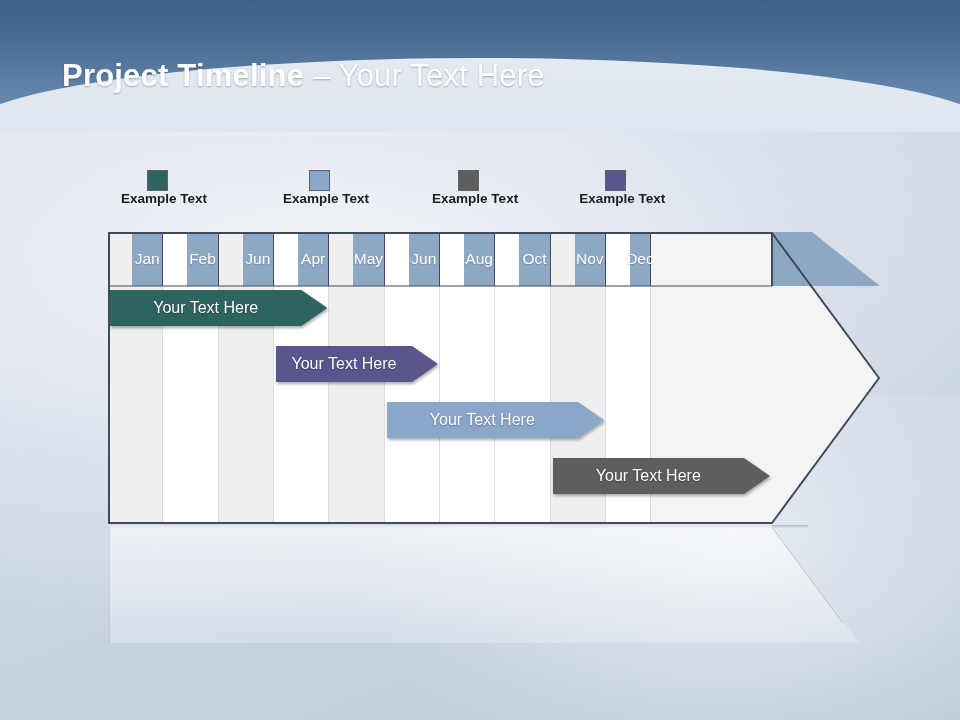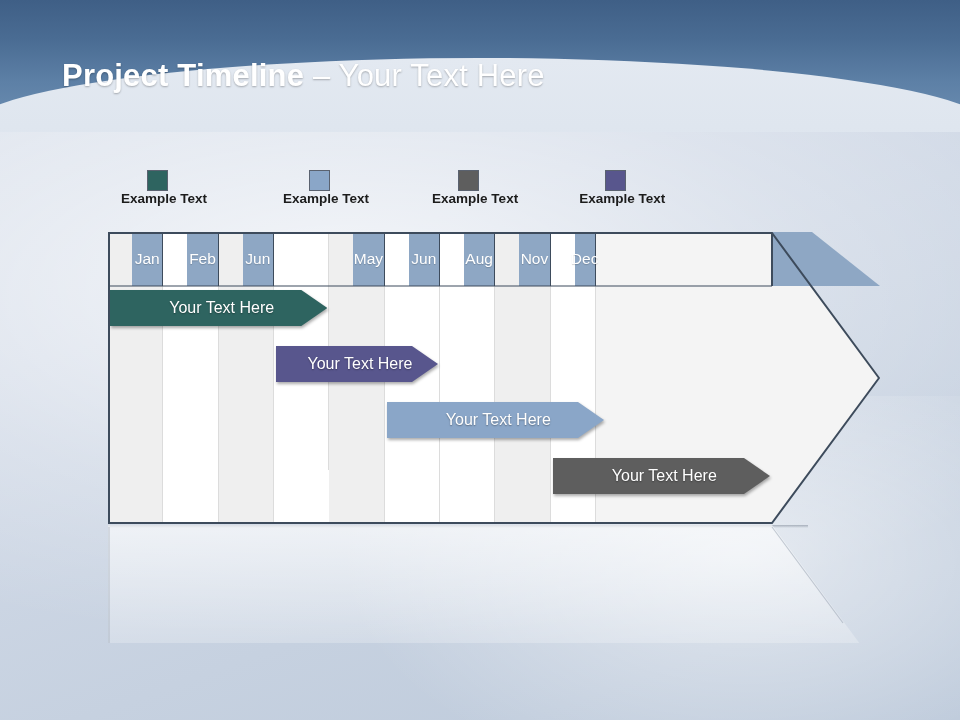--- a/index.html
+++ b/index.html
@@ -129,21 +129,20 @@
   .bar-shape{
     position:absolute; inset:0;
     -webkit-clip-path:polygon(0 0, calc(100% - 26px) 0, 100% 50%, calc(100% - 26px) 100%, 0 100%);
     clip-path:polygon(0 0, calc(100% - 26px) 0, 100% 50%, calc(100% - 26px) 100%, 0 100%);
   }
   .bar-label{
     position:relative; z-index:2;
     width:calc(100% - 26px);
     text-align:center;
     text-shadow:0 1px 1.5px rgba(0,0,0,.35);
-    margin-left:16px;
   }
 
   
   .reflection{
     position:absolute; left:108px; top:525px;
     width:772px; height:118px;
     overflow:hidden; pointer-events:none;
   }
   .reflection-shape{
     position:absolute; left:0; top:0; width:772px; height:292px;
@@ -205,32 +204,37 @@
         </div>
         <div class="col even" style="width: 55.3333px;">
           <div class="col-head">Feb</div>
           <div class="col-body"></div>
         </div>
         <div class="col odd" style="width: 55.3333px;">
           <div class="col-head">Jun</div>
           <div class="col-body"></div>
         </div>
         <div class="col even" style="width: 55.3333px;">
+          <div class="col-head">Apr</div>
           <div class="col-body"></div>
         </div>
         <div class="col odd" style="width: 55.3333px;">
           <div class="col-head">May</div>
           <div class="col-body"></div>
         </div>
         <div class="col even" style="width: 55.3333px;">
           <div class="col-head">Jun</div>
           <div class="col-body"></div>
         </div>
         <div class="col even" style="width: 55.3333px;">
           <div class="col-head">Aug</div>
+          <div class="col-body"></div>
+        </div>
+        <div class="col even" style="width: 55.3333px;">
+          <div class="col-head">Oct</div>
           <div class="col-body"></div>
         </div>
         <div class="col odd" style="width: 55.3333px;">
           <div class="col-head">Nov</div>
           <div class="col-body"></div>
         </div>
         <div class="col even" style="width: 45px;">
           <div class="col-head">Dec</div>
           <div class="col-body"></div>
         </div>

